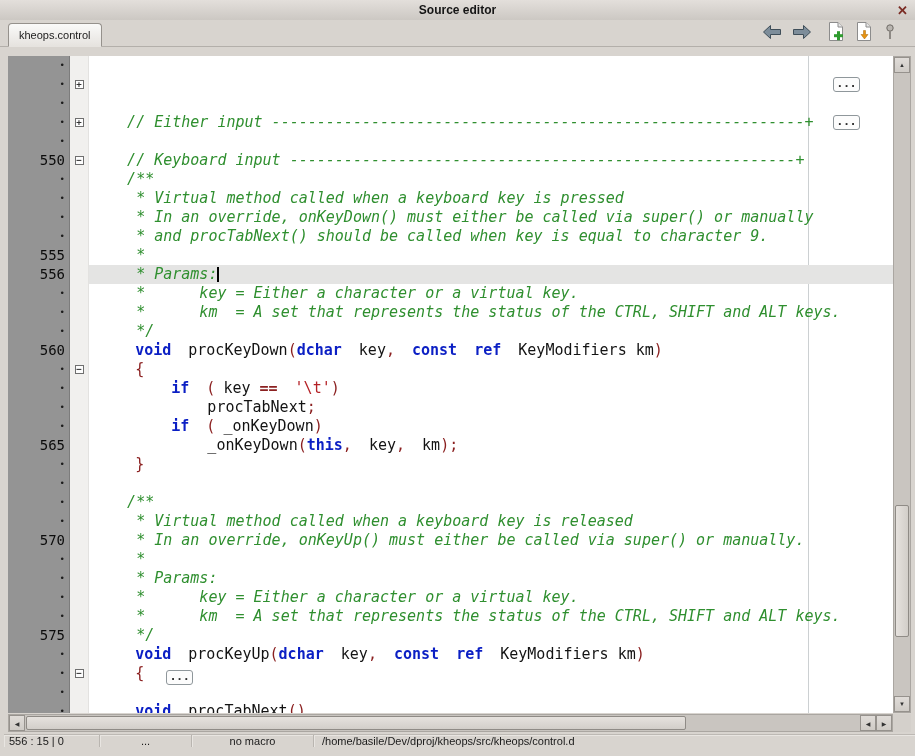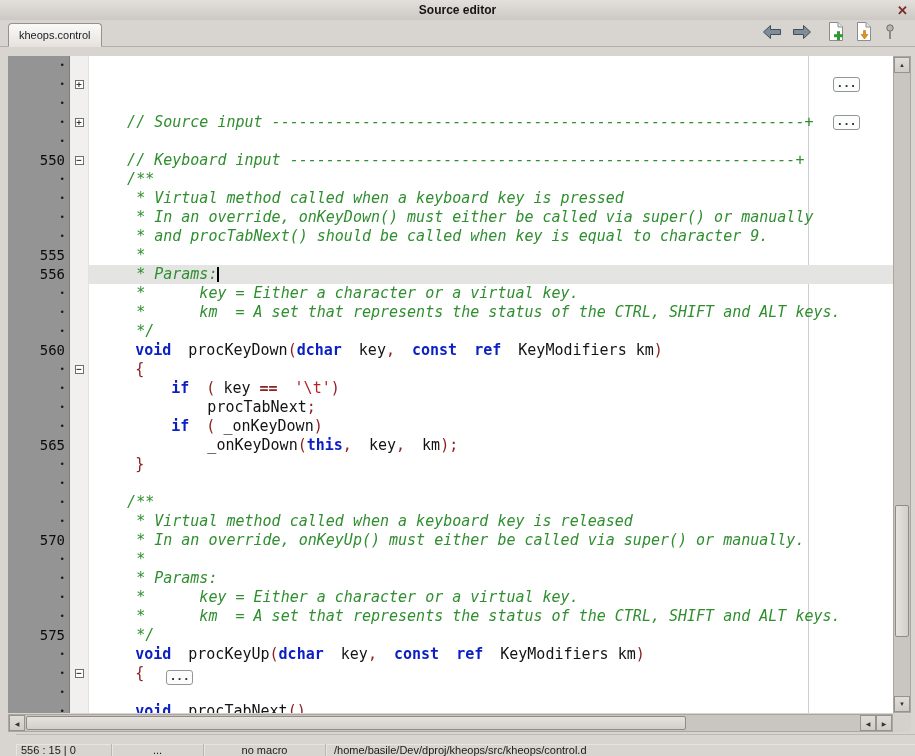--- a/index.html
+++ b/index.html
@@ -44,21 +44,21 @@
   .vs-down{position:absolute;bottom:0;left:0;right:0;height:16px;}
   .vthumb{position:absolute;left:1px;right:1px;top:448px;height:132px;background:linear-gradient(90deg,#e6e2de,#d2cec9);border:1px solid #8f8b86;border-radius:2px;box-sizing:border-box;}
   .hscroll{position:absolute;left:8px;top:714px;width:885px;height:18px;background:#c9c5c0;border:1px solid #aaa6a1;box-sizing:border-box;}
   .hs-left{position:absolute;left:0;top:0;bottom:0;width:16px;}
   .hs-left2{position:absolute;right:16px;top:0;bottom:0;width:16px;}
   .hs-right{position:absolute;right:0;top:0;bottom:0;width:16px;}
   .hthumb{position:absolute;left:17px;top:1px;bottom:1px;width:660px;background:linear-gradient(#e6e2de,#d2cec9);border:1px solid #8f8b86;border-radius:2px;box-sizing:border-box;}
   .corner{position:absolute;left:893px;top:714px;width:18px;height:18px;background:#d4d0cb;}
 
   
-  .status{position:absolute;left:16px;right:0;bottom:0;height:21px;background:#d8d4cf;border-top:1px solid #bdb9b4;display:flex;align-items:flex-end;font-size:11px;color:#1a1a1a;}
+  .status{position:absolute;left:4px;right:0;bottom:0;height:21px;background:#d8d4cf;border-top:1px solid #bdb9b4;display:flex;align-items:flex-start;font-size:11px;color:#1a1a1a;}
   .sp{display:flex;align-items:center;border-right:1px solid #b9b5b0;box-shadow:inset 1px 1px 0 #e8e5e1;padding:0 6px;box-sizing:border-box;}
   .sp1{width:96px;padding-left:5px;}
   .sp2{width:92px;justify-content:center;}
   .sp3{width:122px;justify-content:center;}
   .sp4{flex:1;padding-left:8px;border-right:none;}
 </style>
 </head>
 <body>
 
 <div class="window">
@@ -123,21 +123,21 @@
         <div class="row">
           <div class="gut dot">•</div>
           <div class="foldcol"></div>
           <div class="codecell"></div>
         </div>
         <div class="row">
           <div class="gut dot">•</div>
           <div class="foldcol">
             <span class="fbox">+</span>
           </div>
-          <div class="codecell"><span class="t-com">    // Source input -----------------------------------------------------------+</span><span class="ell abs">...</span></div>
+          <div class="codecell"><span class="t-com">    // Either input -----------------------------------------------------------+</span><span class="ell abs">...</span></div>
         </div>
         <div class="row">
           <div class="gut dot">•</div>
           <div class="foldcol"></div>
           <div class="codecell"></div>
         </div>
         <div class="row">
           <div class="gut">550</div>
           <div class="foldcol">
             <span class="fbox">−</span>

